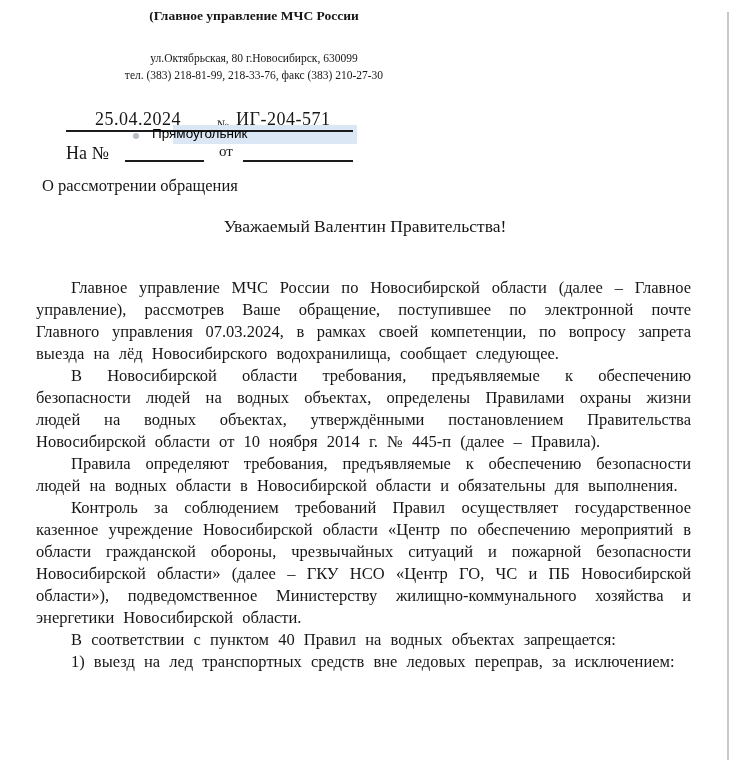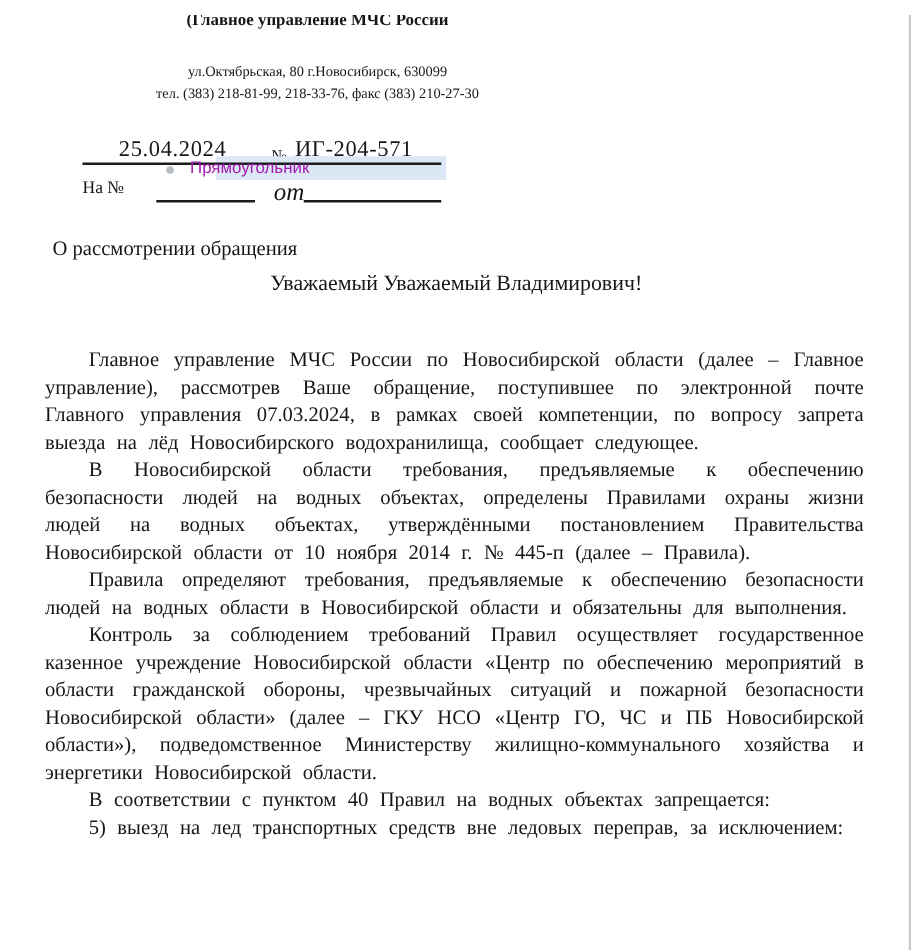--- a/index.html
+++ b/index.html
@@ -26,40 +26,40 @@
   }
 
   
   .ref-date   { position: absolute; left: 95px;  top: 97px;  font-size: 18px; letter-spacing: .5px; }
   .ref-no-sign{ position: absolute; left: 217px; top: 105px; font-size: 13px; }
   .ref-number { position: absolute; left: 236px; top: 97px;  font-size: 18px; letter-spacing: .5px; }
   .rule       { position: absolute; background: #1c1c1c; z-index: 2; }
   .rule-main      { left: 66px;  top: 118px; width: 287px; height: 2px; }
   .rule-reply-no  { left: 125px; top: 148px; width: 79px;  height: 1.5px; }
   .rule-reply-from{ left: 243px; top: 148px; width: 110px; height: 1.5px; }
-  .reply-na { position: absolute; left: 66px;  top: 131px; font-size: 14px; }
-  .reply-ot { position: absolute; left: 219px; top: 131px; font-size: 20px; font-style: italic; }
+  .reply-na { position: absolute; left: 66px;  top: 131px; font-size: 18px; }
+  .reply-ot { position: absolute; left: 219px; top: 131px; font-size: 15px; }
 
   
   .overlay-rect {
     position: absolute; left: 173px; top: 113px; width: 184px; height: 19px;
     background: #dbe7f4; z-index: 1;
   }
   .overlay-bullet {
     position: absolute; left: 133px; top: 121px; width: 6px; height: 6px;
     border-radius: 50%; background: #b7bdc4; z-index: 3;
   }
   .overlay-label {
     position: absolute; left: 152px; top: 114px; z-index: 3;
     font-family: "Liberation Sans", sans-serif;
-    font-size: 13.5px; color: #a21caf; white-space: nowrap;
+    font-size: 13.5px; color: #000000; white-space: nowrap;
   }
 
   
-  .subject    { position: absolute; left: 42px; top: 177px; font-size: 16.5px; text-align: center; }
+  .subject    { position: absolute; left: 42px; top: 164px; font-size: 16.5px; text-align: center; }
   .salutation {
     position: absolute; left: 40px; top: 204px; width: 650px;
     text-align: center; font-size: 17.5px;
   }
   .body-text {
     position: absolute; left: 36px; top: 265px; width: 655px;
     font-size: 16.5px; line-height: 22px;
     text-align: justify; word-spacing: 5px;
   }
   .body-text p { margin: 0; text-indent: 35px; }
@@ -92,25 +92,25 @@
   <div class="ref-no-sign">№</div>
   <div class="ref-number">ИГ-204-571</div>
   <div class="rule rule-main"></div>
 
   <div class="reply-na">На №</div>
   <div class="rule rule-reply-no"></div>
   <div class="reply-ot">от</div>
   <div class="rule rule-reply-from"></div>
 
   <div class="subject">О рассмотрении обращения</div>
-  <div class="salutation">Уважаемый Уважаемый Владимирович!</div>
+  <div class="salutation">Уважаемый Валентин Правительства!</div>
 
   <div class="body-text">
     <p>Главное управление МЧС России по Новосибирской области (далее – Главное управление), рассмотрев Ваше обращение, поступившее по электронной почте Главного управления 07.03.2024, в рамках своей компетенции, по вопросу запрета выезда на лёд Новосибирского водохранилища, сообщает следующее.</p>
     <p>В Новосибирской области требования, предъявляемые к обеспечению безопасности людей на водных объектах, определены Правилами охраны жизни людей на водных объектах, утверждёнными постановлением Правительства Новосибирской области от 10 ноября 2014 г. № 445-п (далее – Правила).</p>
     <p>Правила определяют требования, предъявляемые к обеспечению безопасности людей на водных области в Новосибирской области и обязательны для выполнения.</p>
     <p>Контроль за соблюдением требований Правил осуществляет государственное казенное учреждение Новосибирской области «Центр по обеспечению мероприятий в области гражданской обороны, чрезвычайных ситуаций и пожарной безопасности Новосибирской области» (далее – ГКУ НСО «Центр ГО, ЧС и ПБ Новосибирской области»), подведомственное Министерству жилищно-коммунального хозяйства и энергетики Новосибирской области.</p>
     <p>В соответствии с пунктом 40 Правил на водных объектах запрещается:</p>
-    <p>5) выезд на лед транспортных средств вне ледовых переправ, за исключением:</p>
+    <p>1) выезд на лед транспортных средств вне ледовых переправ, за исключением:</p>
   </div>
 
   <div class="right-edge-line"></div>
 </div>
 
 </body></html>

